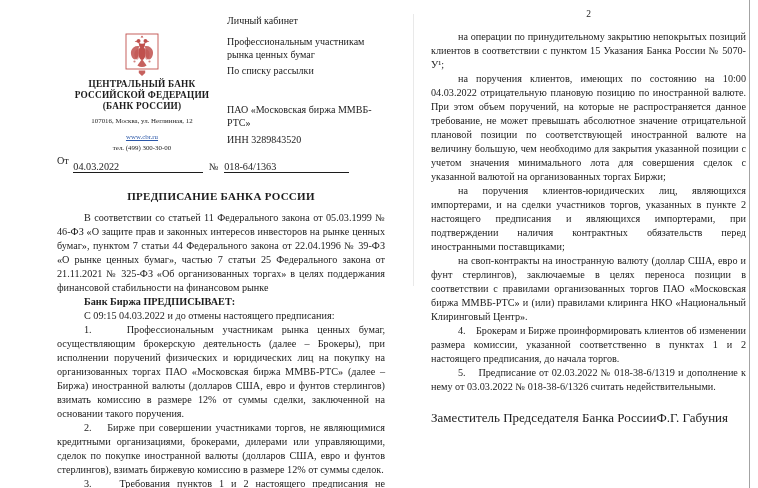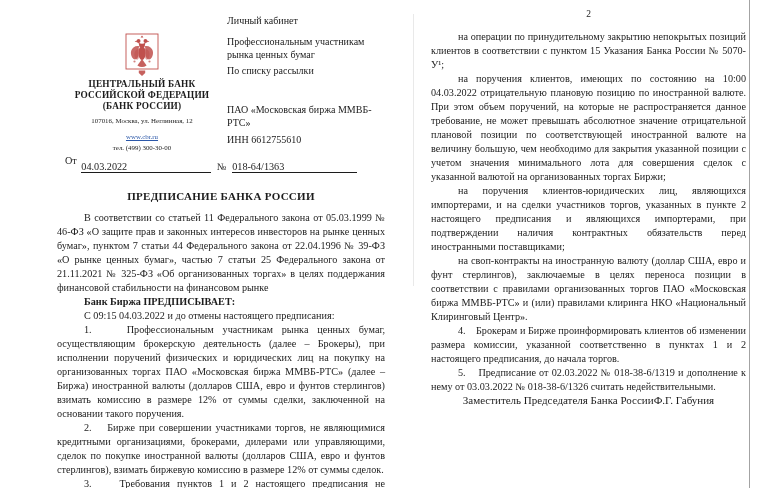--- a/index.html
+++ b/index.html
@@ -26,35 +26,35 @@
   .site{font-size:6.9px;line-height:9px;color:var(--link-blue);text-decoration:underline;display:inline-block;}
   .phone{font-size:6.9px;line-height:9px;}
   .recipient{width:158px;font-size:10px;line-height:13.2px;padding-top:6px;}
   .r-item{margin:0;}
   .r-to1{margin-top:8px;}
   .r-to2{margin-top:2px;}
   .r-to3{margin-top:26px;}
   .r-inn{margin-top:4px;}
   
   .fromline{margin-top:9px;font-size:10.2px;height:18px;white-space:nowrap;}
-  .from-label{display:inline-block;position:relative;top:-6px;margin-right:2px;margin-left:8px;}
+  .from-label{display:inline-block;position:relative;top:-6px;margin-right:2px;}
   .blankline{display:inline-block;text-align:left;border-bottom:1px solid var(--ink);}
   .bl-date{width:130px;}
   .bl-num{width:125px;}
   .no-label{display:inline-block;margin:0 3px;}
   
   .doc-title{margin-top:11px;text-align:center;font-weight:bold;font-size:11px;letter-spacing:0.3px;}
   .body1{margin-top:9px;}
   .body2{margin-top:11px;}
   .para{margin:0;text-align:justify;font-size:10.2px;line-height:14px;}
   .indent{text-indent:27px;}
   .bold{font-weight:bold;}
   
   .pagenum{text-align:center;font-size:9.5px;margin-top:1px;}
-  .sig{display:flex;justify-content:center;font-size:11px;}
+  .sig{display:flex;justify-content:flex-start;margin-top:16px;font-size:13px;}
   
   .page-edge{position:absolute;top:0;bottom:0;left:749px;width:1px;background:var(--page-edge);}
   .page-divider{position:absolute;top:14px;height:272px;left:413px;width:1px;background:var(--divider);}
 </style>
 </head>
 <body>
 
 <div class="canvas">
 
   <div class="page page1">
@@ -85,21 +85,21 @@
         <div class="bankname">(БАНК РОССИИ)</div>
         <div class="addr">107016, Москва, ул. Неглинная, 12</div>
         <a class="site" href="#">www.cbr.ru</a>
         <div class="phone">тел. (499) 300-30-00</div>
       </div>
       <div class="recipient">
         <div class="r-item">Личный кабинет</div>
         <div class="r-item r-to1">Профессиональным участникам рынка ценных бумаг</div>
         <div class="r-item r-to2">По списку рассылки</div>
         <div class="r-item r-to3">ПАО «Московская биржа ММВБ-РТС»</div>
-        <div class="r-item r-inn">ИНН 6612755610</div>
+        <div class="r-item r-inn">ИНН 3289843520</div>
       </div>
     </div>
 
     <div class="fromline">
       <span class="from-label">От</span>
       <span class="blankline bl-date">04.03.2022</span>
       <span class="no-label">№</span>
       <span class="blankline bl-num">018-64/1363</span>
     </div>
 

